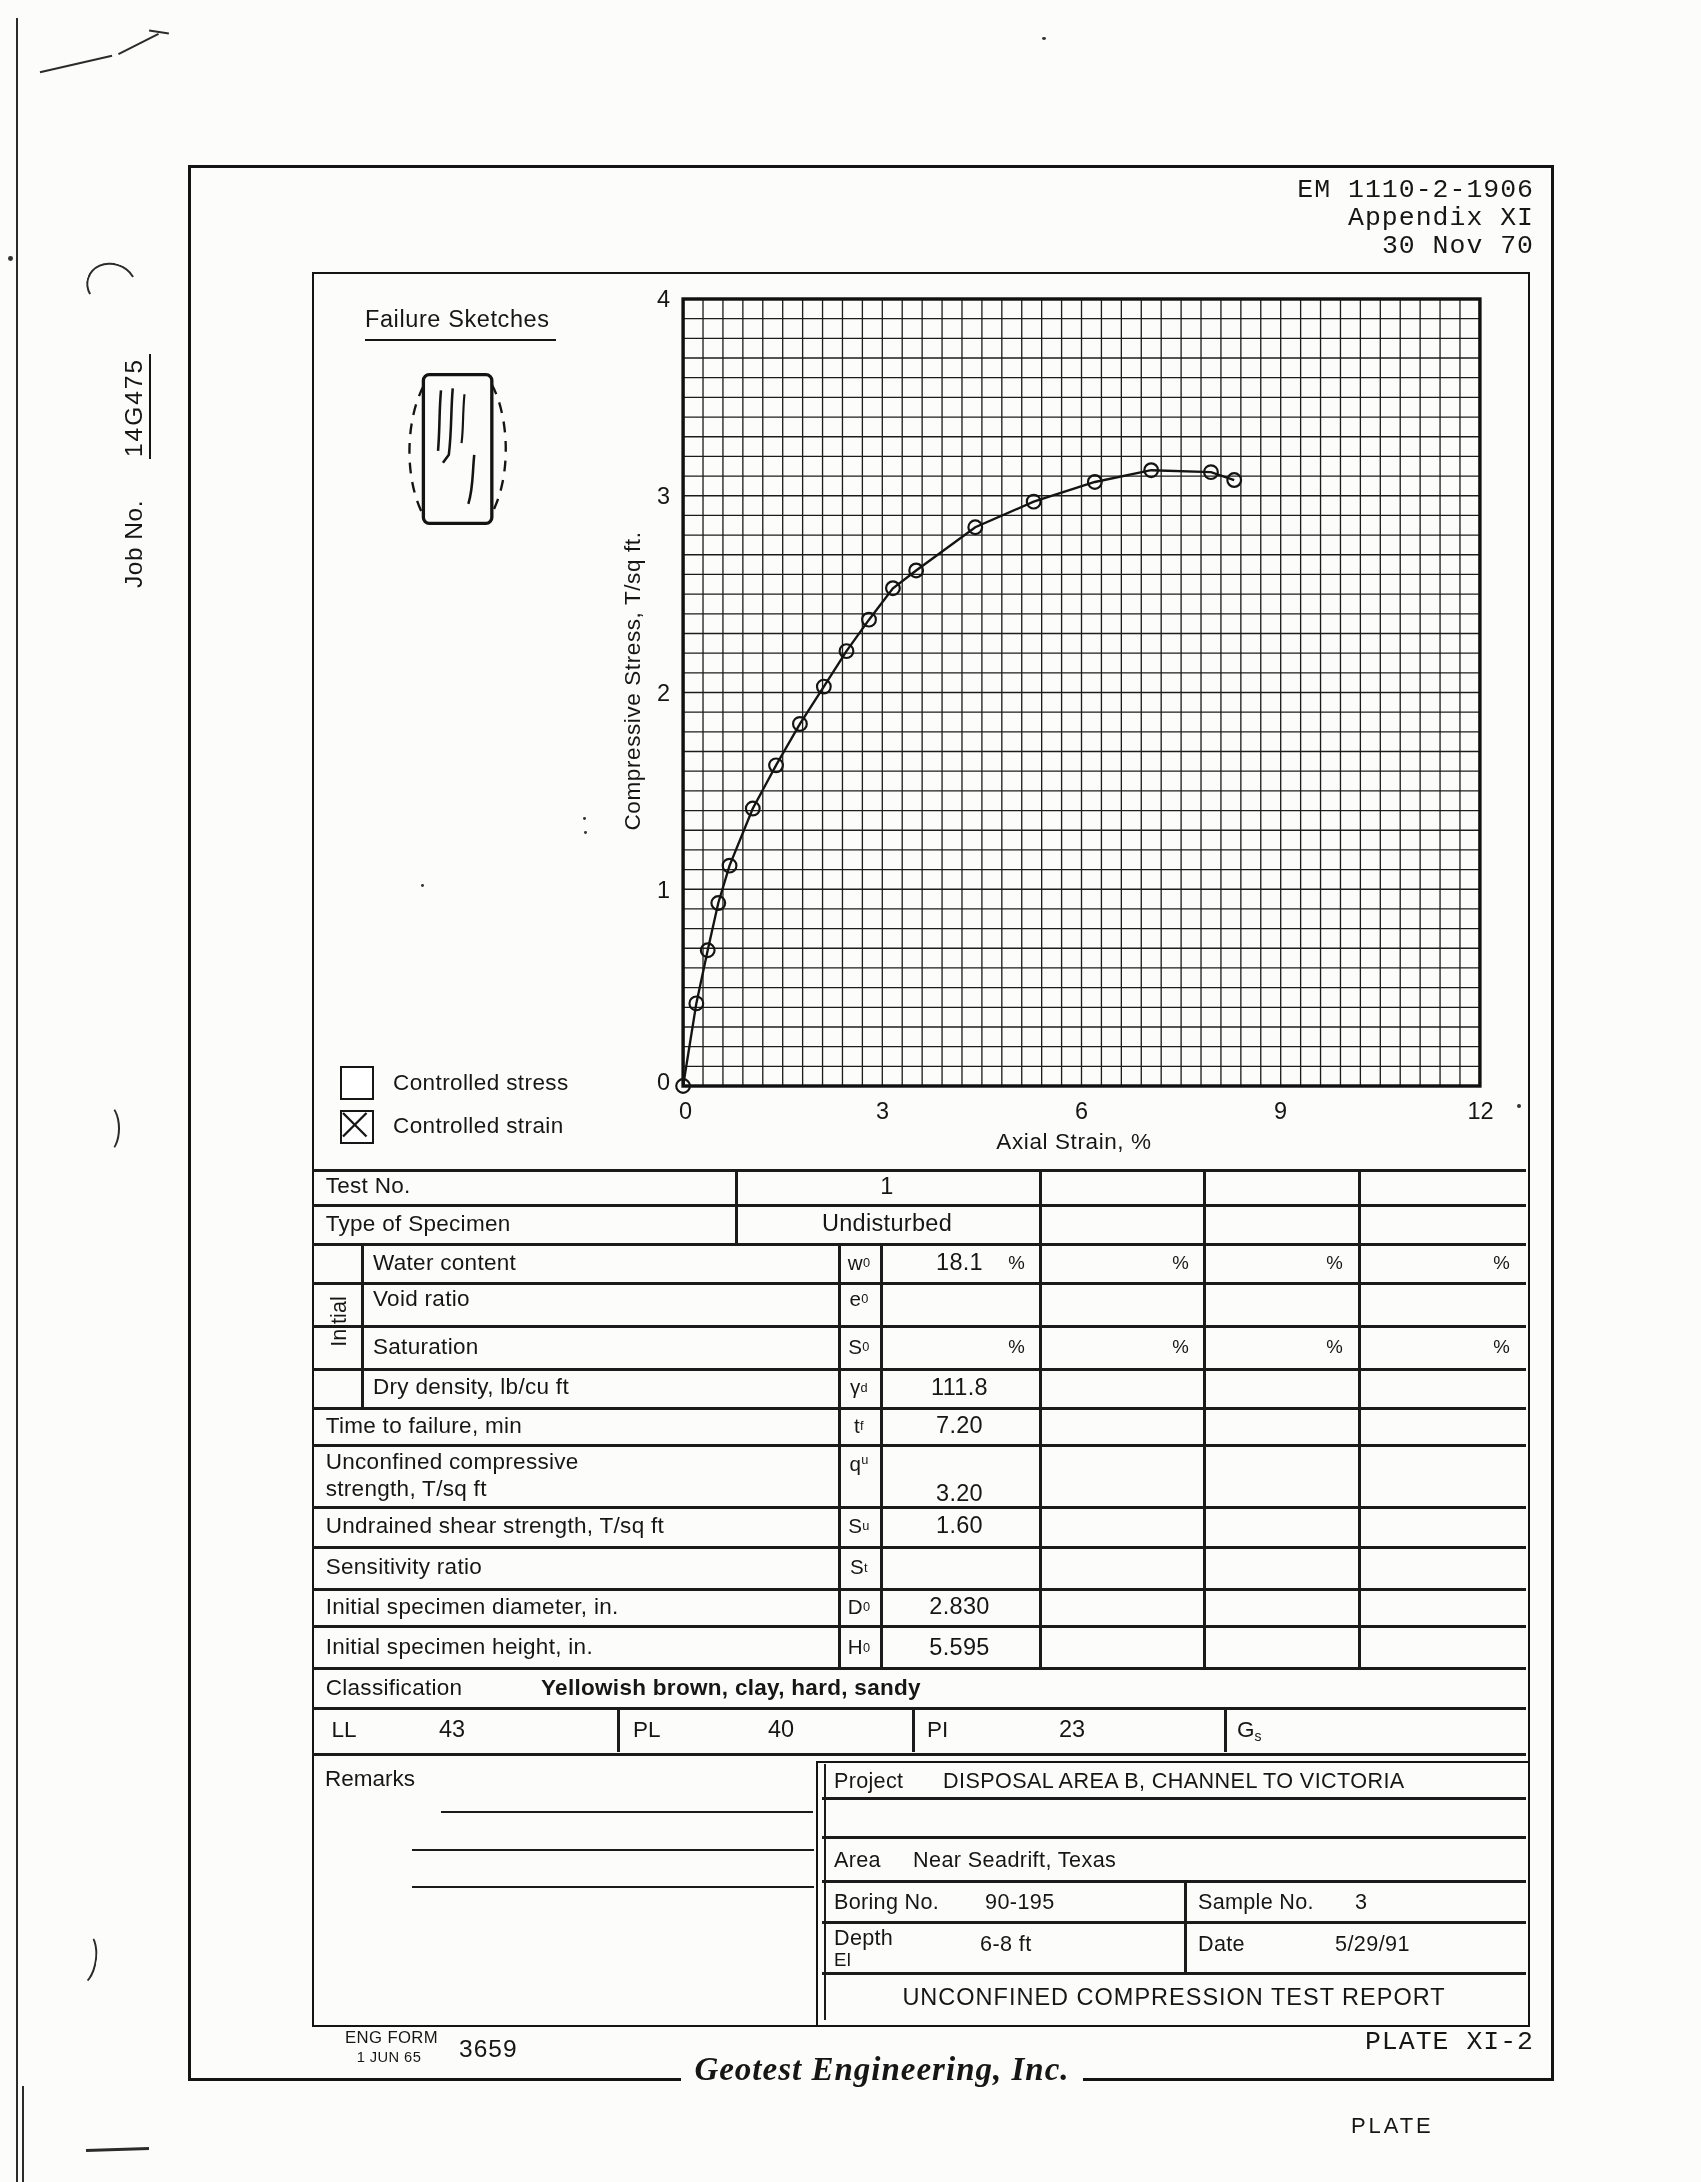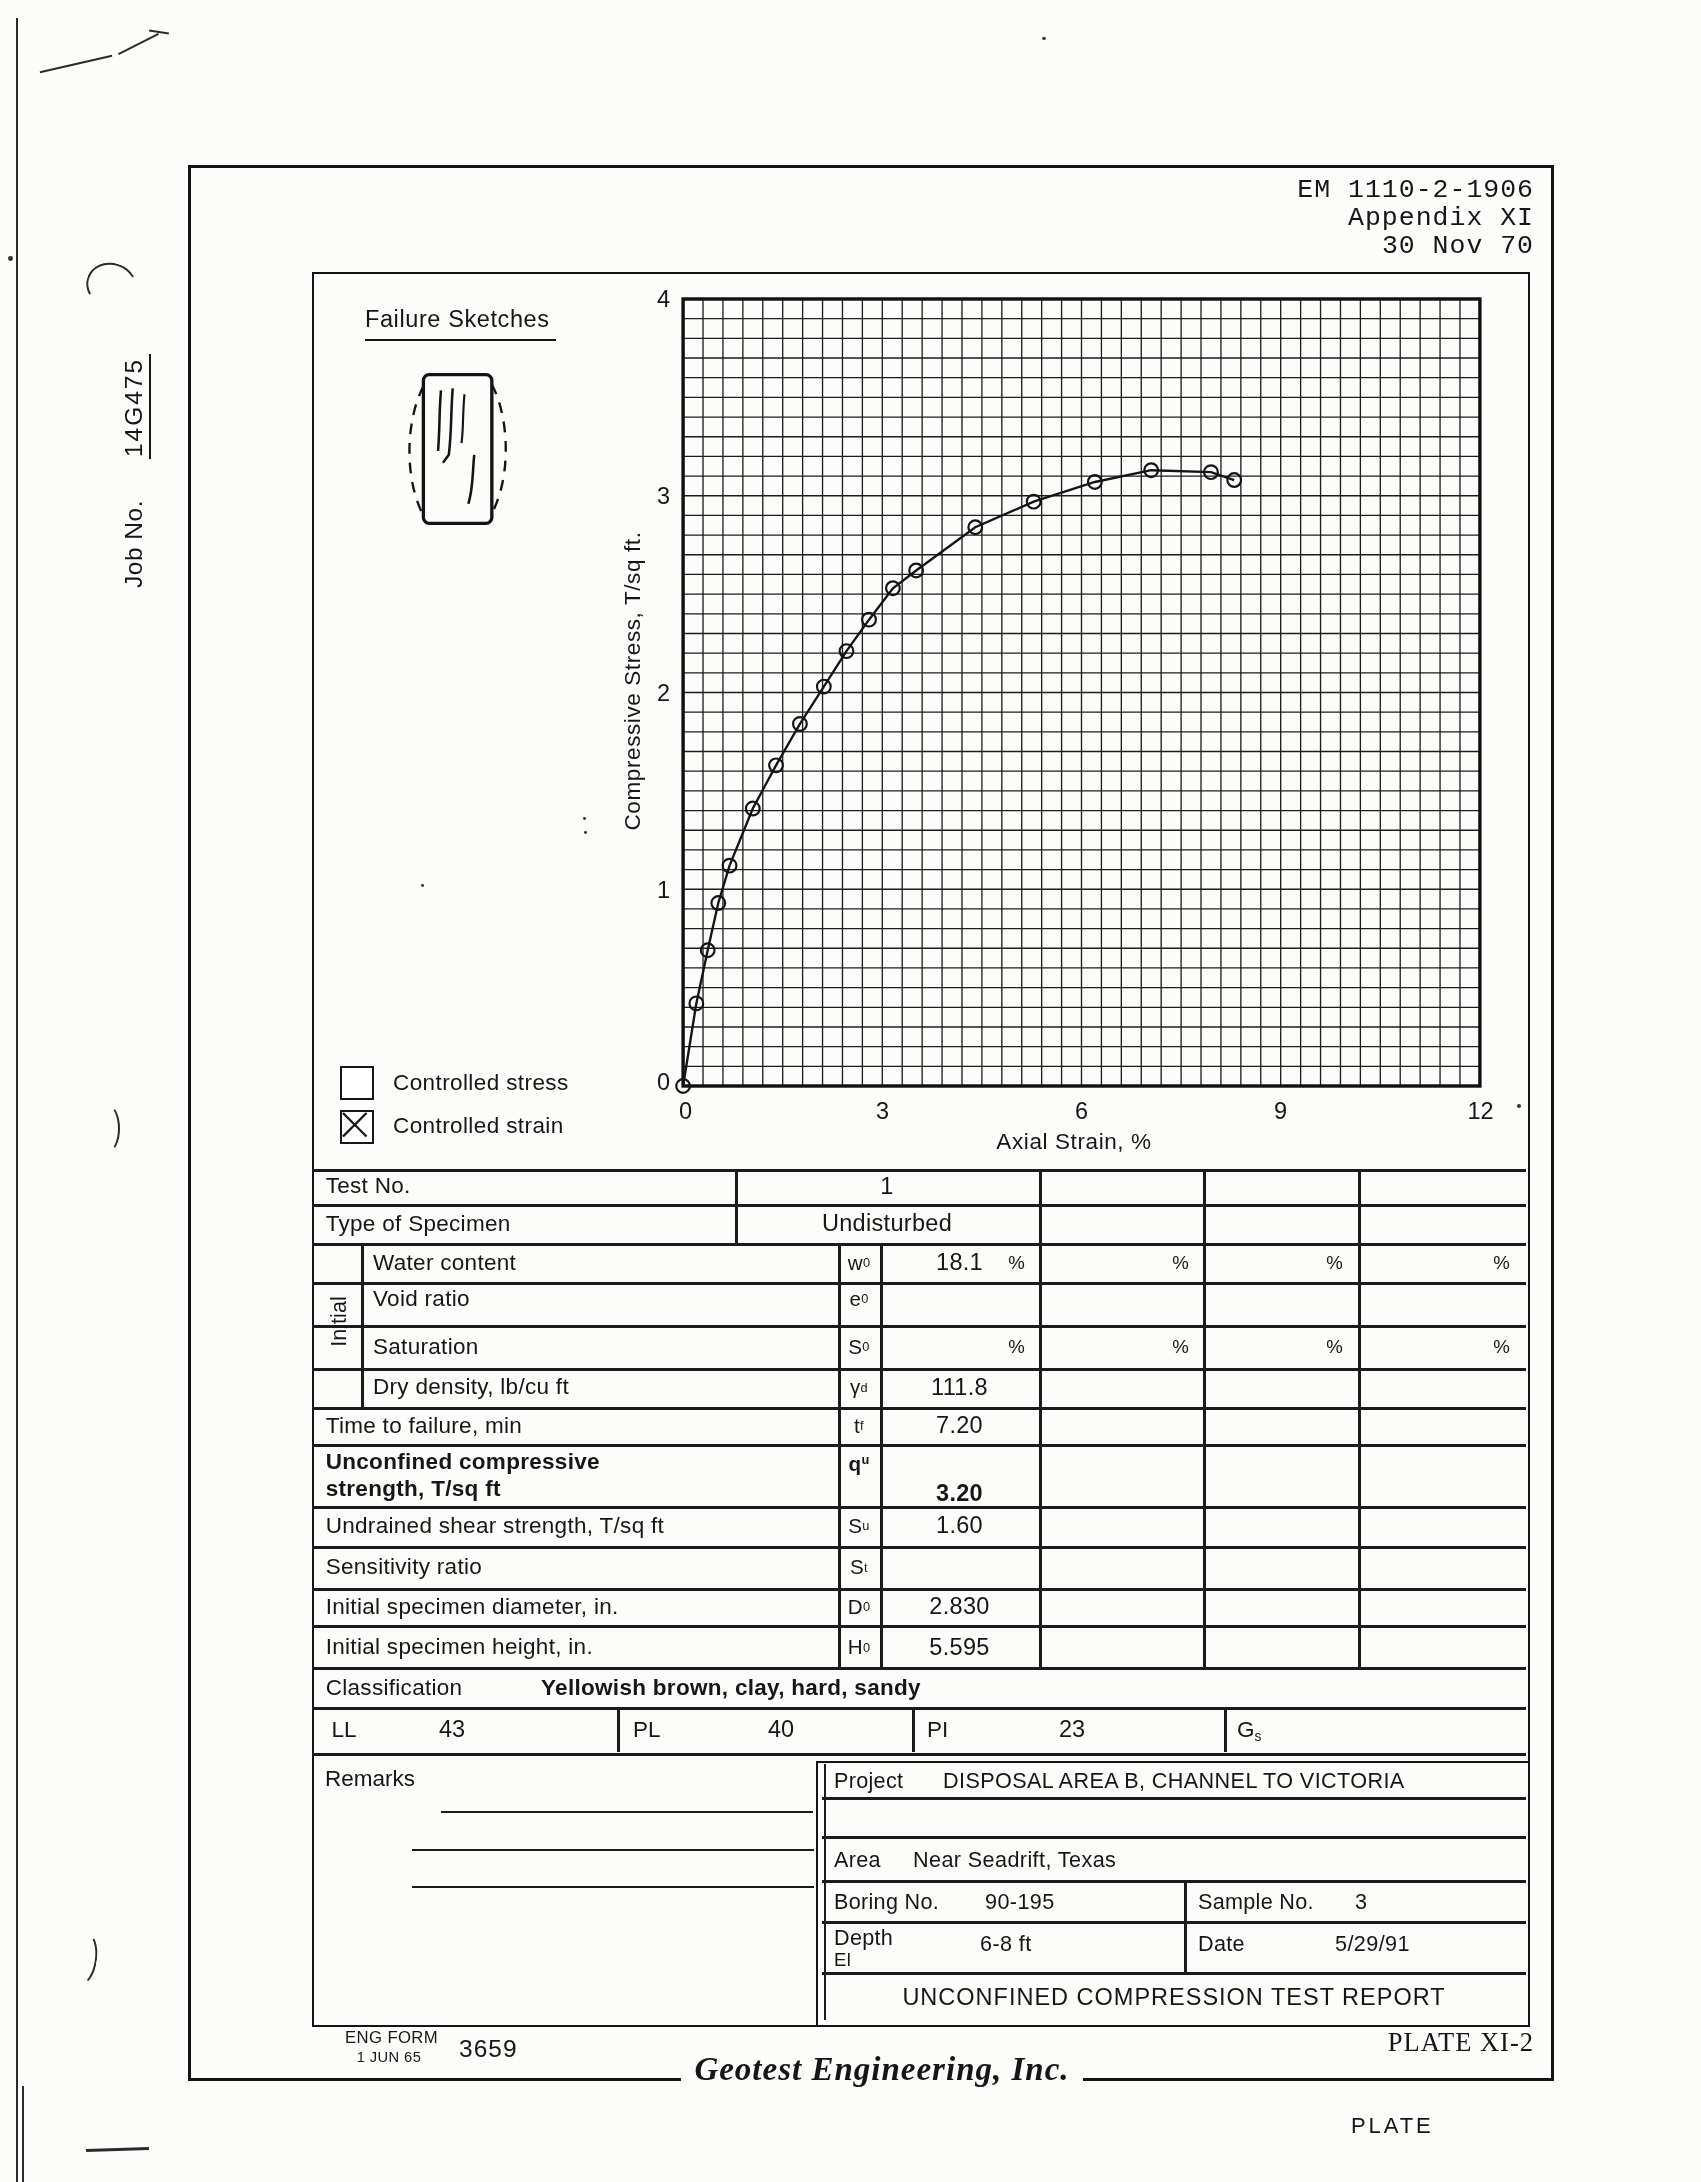--- a/index.html
+++ b/index.html
@@ -53,21 +53,21 @@
   
   .att-k{position:absolute;font-size:22.5px;}
   .att-v{position:absolute;font-size:23.5px;}
   
   #project-box{left:816px;top:1761px;width:710px;height:262px;border:2.9px solid #141414;}
   .pb-label{position:absolute;font-size:21.6px;letter-spacing:0.3px;}
   .pb-value{position:absolute;font-size:21.6px;letter-spacing:0.4px;}
   
   #eng-form{left:345px;top:2029px;font-size:16.7px;line-height:18.6px;letter-spacing:0.4px;}
   #form-number{left:459px;top:2035px;font-size:24.5px;letter-spacing:1px;}
-  #plate-id{left:1328px;top:2027px;width:206px;text-align:right;font-family:Liberation Serif, serif;font-size:26.5px;letter-spacing:1px;}
+  #plate-id{left:1328px;top:2027px;width:206px;text-align:right;font-family:Liberation Mono, monospace;font-size:26.5px;letter-spacing:1px;}
   #company{left:627px;top:2051px;width:510px;text-align:center;z-index:3;}
   #company span{background:#fcfcfa;padding:0 13.7px;font-family:"Liberation Serif", serif;font-style:italic;font-weight:600;font-size:33px;letter-spacing:1px;}
   #plate-word{left:1351px;top:2113px;font-size:22px;letter-spacing:2.9px;}
   
   .artifact{position:absolute;background:#2b2b2b;}
   .arc{position:absolute;border:2.5px solid transparent;border-radius:50%;background:none;}
   .speck{position:absolute;background:#333;border-radius:50%;}
 </style>
 </head>
 <body>
@@ -316,21 +316,21 @@
   <div class="cell c-v1">111.8</div>
 </div>
 <div class="trow" style="top:1407px;height:37px;">
   <div class="cell c-label">Time to failure, min</div>
   <div class="cell c-sym">
       <span>t</span>
       <sub>f</sub>
     </div>
   <div class="cell c-v1">7.20</div>
 </div>
-<div class="trow" style="top:1444px;height:63px;font-weight:bold;">
+<div class="trow" style="top:1444px;height:63px;">
   <div class="cell c-label two-line">
     <div>Unconfined compressive</div>
     <div>strength, T/sq ft</div>
   </div>
   <div class="cell c-sym" style="align-items:flex-start;padding-top:7.8px;">
       <span>q</span>
       <sub>u</sub>
     </div>
   <div class="cell c-v1" style="align-items:flex-end;padding-bottom:7.8px;">3.20</div>
 </div>

